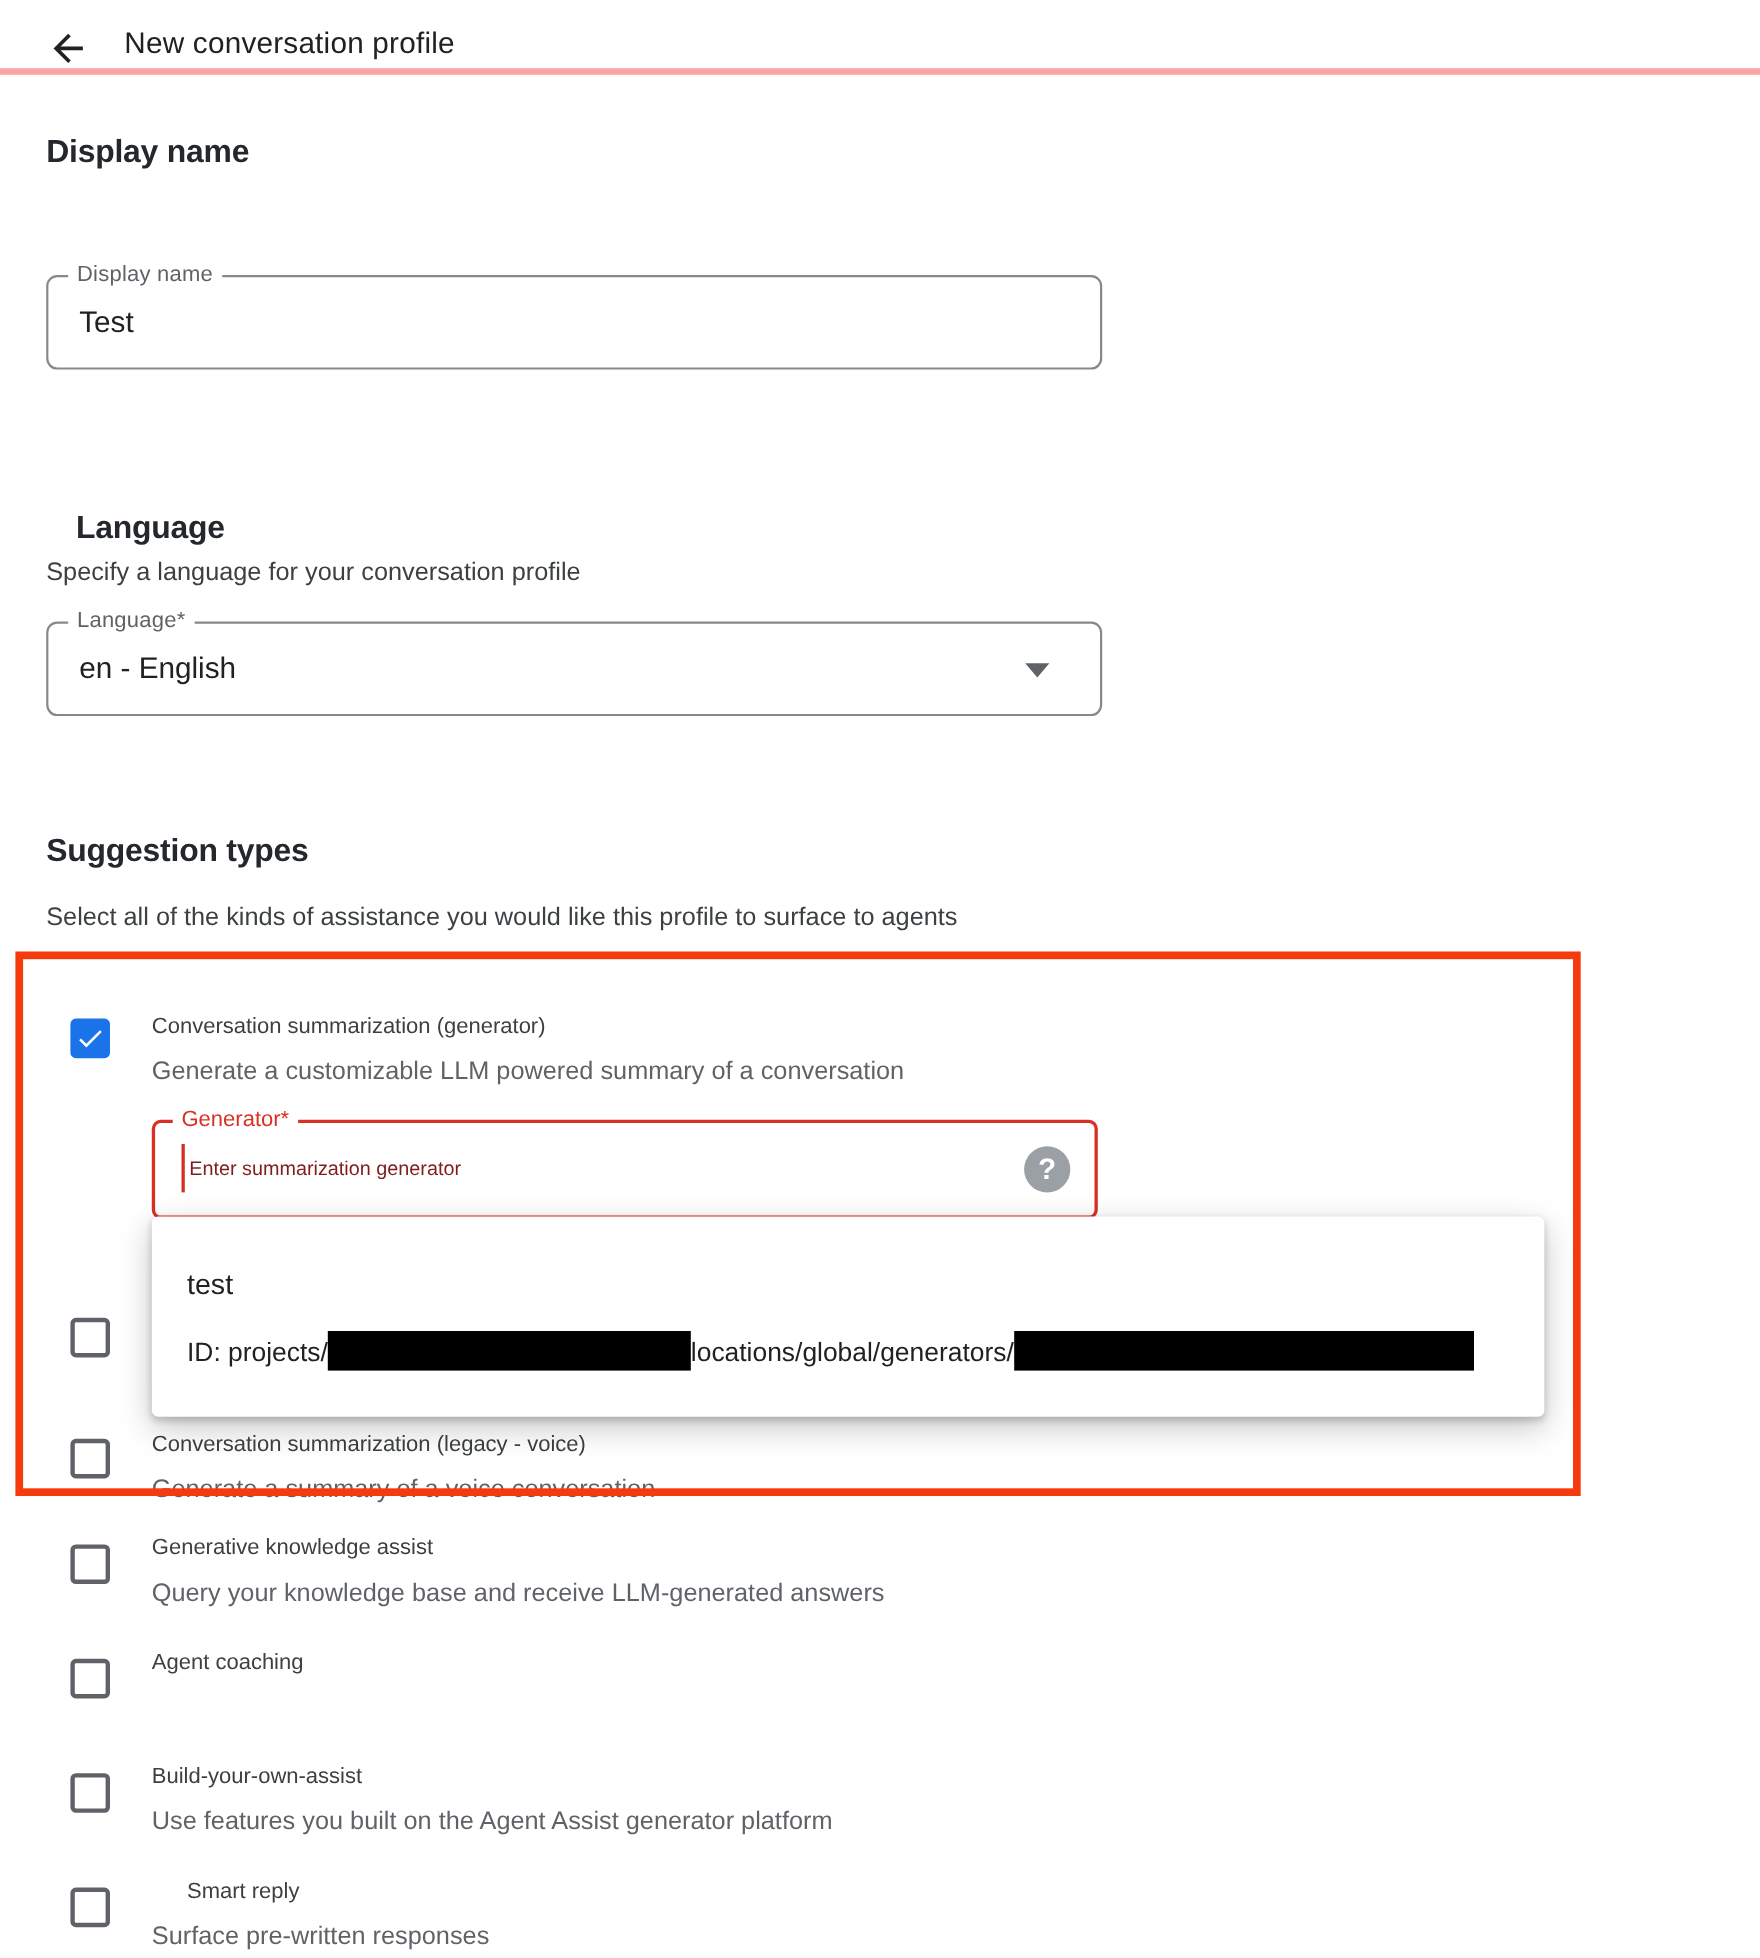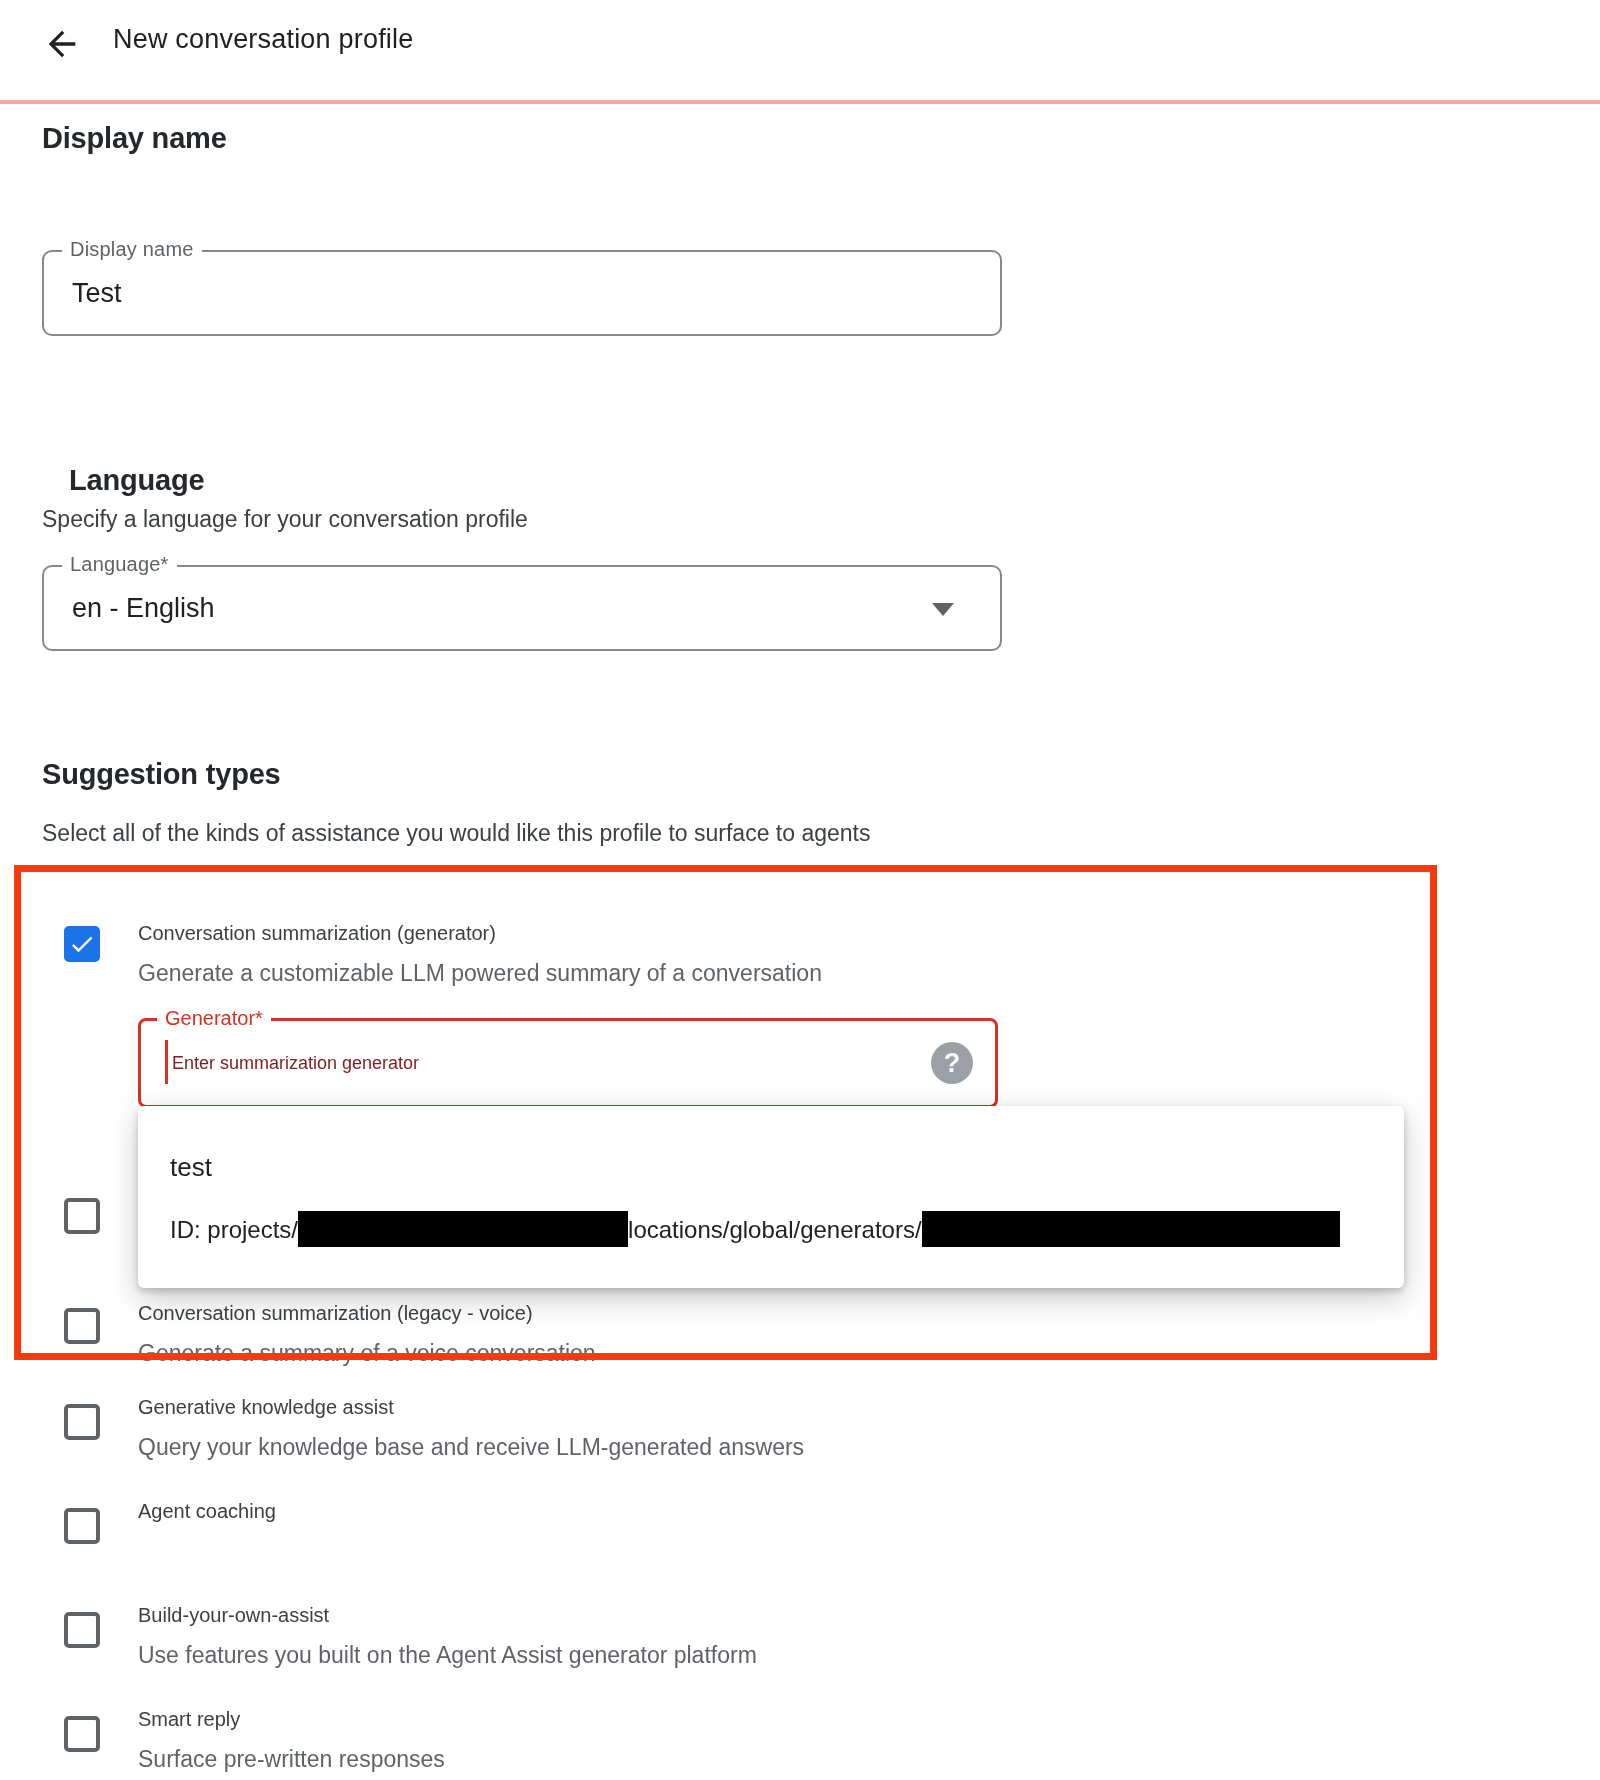--- a/index.html
+++ b/index.html
@@ -2,21 +2,21 @@
 <html><head>
 <meta charset="utf-8">
 <style>
   * { margin:0; padding:0; box-sizing:border-box; }
   html,body { background:#ffffff; }
   .page {
     position:relative; width:1600px; height:1780px; overflow:hidden;
     background:#ffffff; font-family:"Liberation Sans", sans-serif; color:#202124;
   }
   
-  .header { position:absolute; left:0; top:0; width:1600px; height:104px; background:#fff; border-bottom:4px solid #fca5a5; }
+  .header { position:absolute; left:0; top:0; width:1600px; height:68px; background:#fff; border-bottom:6px solid #fca5a5; }
   .back-btn { position:absolute; left:36px; top:18px; width:52px; height:52px; border:none; background:transparent; cursor:pointer; }
   .back-btn svg { width:40px; height:40px; display:block; margin:6px auto; }
   .page-title { position:absolute; left:113px; top:24px; font-size:27px; font-weight:500; color:#202124; letter-spacing:0.2px; }
 
   
   .h2 { position:absolute; left:42px; font-size:29px; font-weight:700; color:#24272b; letter-spacing:-0.2px; }
   .sect-desc { position:absolute; left:42px; font-size:23px; color:#3c4043; }
 
   
   .outfield { position:absolute; left:42px; width:960px; height:86px; border:2px solid #85898d; border-radius:10px; background:#fff; }
@@ -133,16 +133,16 @@
   <div class="item-desc" style="top:1434px;">Query your knowledge base and receive LLM-generated answers</div>
 
   <div class="cb unchecked" style="top:1508px;"></div>
   <div class="item-label" style="top:1500px;">Agent coaching</div>
 
   <div class="cb unchecked" style="top:1612px;"></div>
   <div class="item-label" style="top:1604px;">Build-your-own-assist</div>
   <div class="item-desc" style="top:1642px;">Use features you built on the Agent Assist generator platform</div>
 
   <div class="cb unchecked" style="top:1716px;"></div>
-  <div class="item-label" style="top:1708px;">Smart reply</div>
+  <div class="item-label" style="top:1708px;margin-left:32px;">Smart reply</div>
   <div class="item-desc" style="top:1746px;">Surface pre-written responses</div>
 
 </div>
 
 </body></html>

